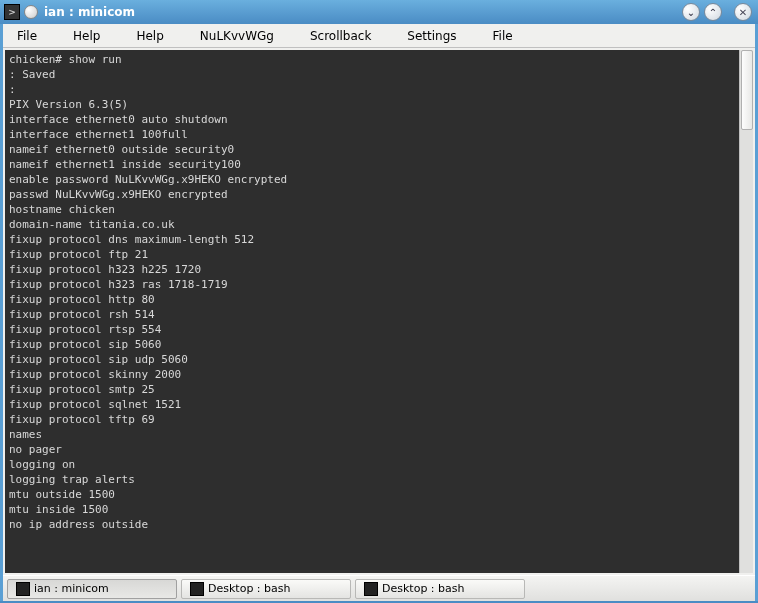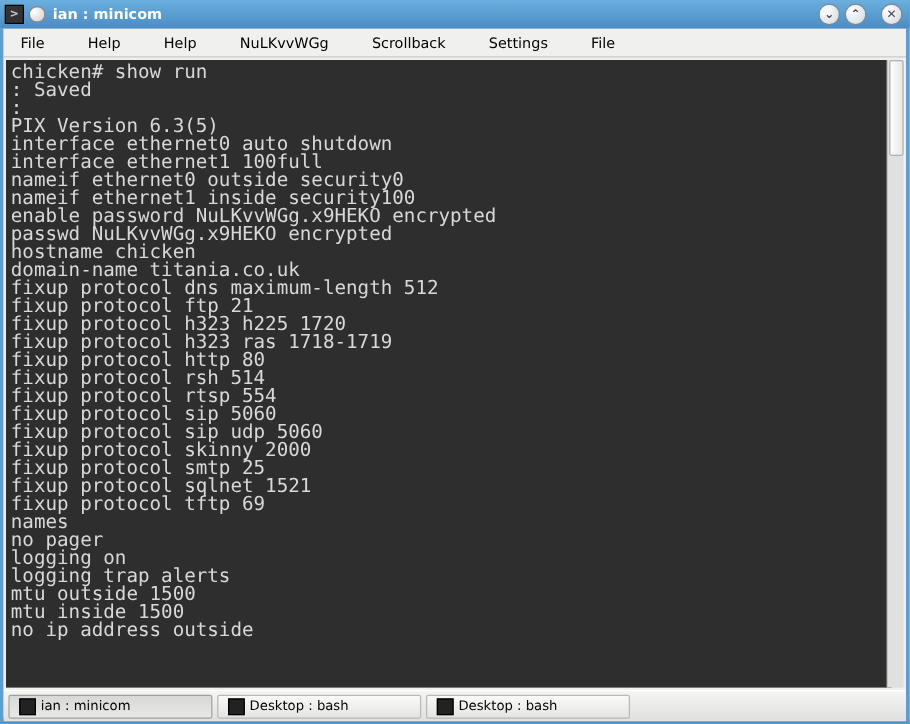--- a/index.html
+++ b/index.html
@@ -73,21 +73,21 @@
 .terminal-area {
   position: relative;
   background: #f0f0ee;
   padding: 2px;
   height: 527px;
 }
 .terminal {
   background: #2e2e2e;
   color: #d8d8d8;
   font-family: "DejaVu Sans Mono", monospace;
-  font-size: 16px;
+  font-size: 11px;
   line-height: 15px;
   padding: 2px 4px;
   width: 738px;
   height: 523px;
   overflow: hidden;
   white-space: pre;
   letter-spacing: 0px;
 }
 .scrollbar {
   position: absolute;

